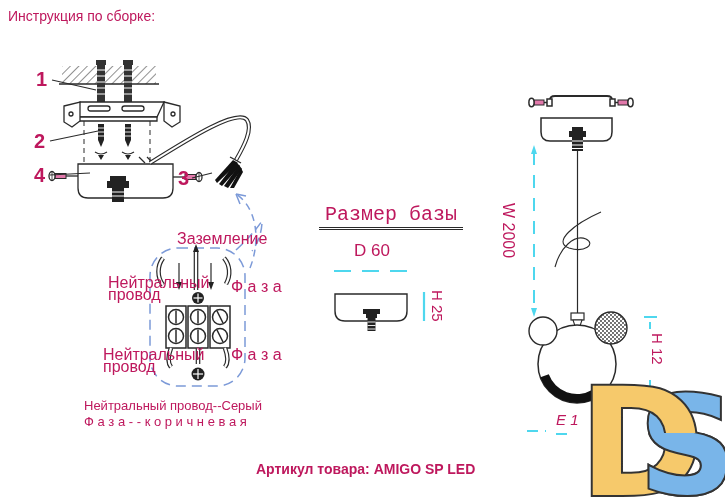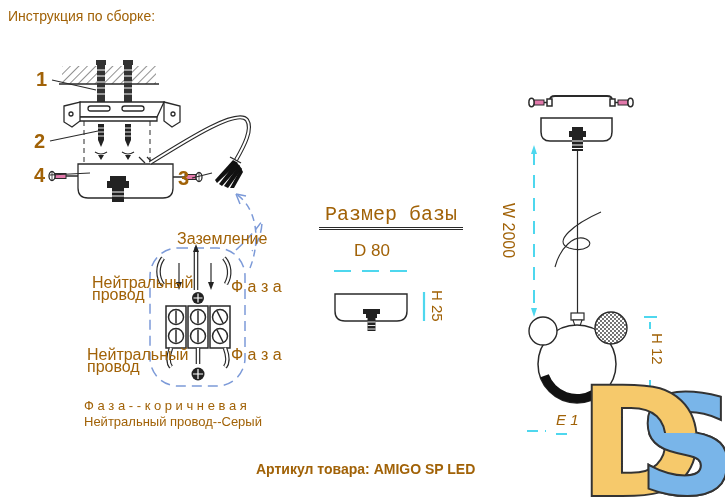--- a/index.html
+++ b/index.html
@@ -1,27 +1,27 @@
 <!DOCTYPE html>
 <html><head>
 <meta charset="utf-8">
 <style>
   html,body{margin:0;padding:0;background:#fff;}
   .stage{position:relative;width:725px;height:500px;background:#ffffff;overflow:hidden;
-         font-family:"Liberation Sans",sans-serif;color:#a16207;border-radius:11px;}
+         font-family:"Liberation Sans",sans-serif;color:#be185d;}
   .draw{position:absolute;left:0;top:0;z-index:1;}
   .txt{position:absolute;z-index:3;white-space:nowrap;}
   .title-left{left:8px;top:8px;font-size:14px;}
   .title-right{left:478px;top:3px;font-size:21.5px;letter-spacing:.3px;
                border-bottom:3px double #2a2a2a;padding:0 3px 1px 3px;}
   .parts{left:288px;top:72px;font-size:16.5px;line-height:22px;z-index:3;position:absolute;}
   .parts .row{white-space:nowrap;}
   .callout{position:absolute;z-index:3;font-size:20px;font-weight:700;}
   .wlabel{position:absolute;z-index:3;font-size:16px;line-height:11.5px;}
-  .wlabel.two{white-space:normal;width:72px;}
+  .wlabel.two{white-space:normal;width:72px;margin-left:16px;}
   .notes{position:absolute;left:84px;top:398px;z-index:3;font-size:13px;line-height:15.5px;}
   .base-head{left:319px;top:203px;font-size:20px;border-bottom:3px double #2a2a2a;padding:0 6px 1px 6px;font-family:Liberation Mono, monospace;}
   .d80{left:354px;top:241px;font-size:17px;}
   .vtext{position:absolute;z-index:3;transform:rotate(90deg);transform-origin:0 0;white-space:nowrap;}
   .h25{left:446px;top:290px;font-size:15px;}
   .w2000{left:517px;top:203px;font-size:16px;}
   .h12{left:666px;top:333px;font-size:15px;}
   .e1{left:556px;top:411px;font-size:15px;z-index:3;font-style:italic;}
   .article{left:256px;top:461px;font-size:14px;font-weight:bold;}
   .logo{position:absolute;left:583px;top:381px;z-index:10;}
@@ -294,26 +294,26 @@
   <div class="callout" style="left:34px;top:164px;">4</div>
   <div class="callout" style="left:178px;top:167px;">3</div>
 
   <div class="wlabel" style="left:177px;top:233px;">Заземление</div>
   <div class="wlabel two" style="left:92px;top:277px;">Нейтральный провод</div>
   <div class="wlabel" style="left:231px;top:281px;">Ф а з а</div>
   <div class="wlabel two" style="left:87px;top:349px;">Нейтральный провод</div>
   <div class="wlabel" style="left:231px;top:349px;">Ф а з а</div>
 
   <div class="notes">
+    <div>Нейтральный провод--Серый</div>
     <div>Ф а з а - - к о р и ч н е в а я</div>
-    <div>Нейтральный провод--Серый</div>
   </div>
 
   <div class="txt base-head">Размер базы</div>
-  <div class="txt d80">D 80</div>
+  <div class="txt d80">D 60</div>
   <div class="vtext h25">H 25</div>
 
   <div class="vtext w2000">W 2000</div>
   <div class="vtext h12">H 12</div>
   <div class="txt e1">E 1</div>
 
   <div class="txt article">Артикул товара: AMIGO SP LED</div>
 
   <svg class="logo" width="142" height="119" viewBox="0 0 142 119">
     <defs>

